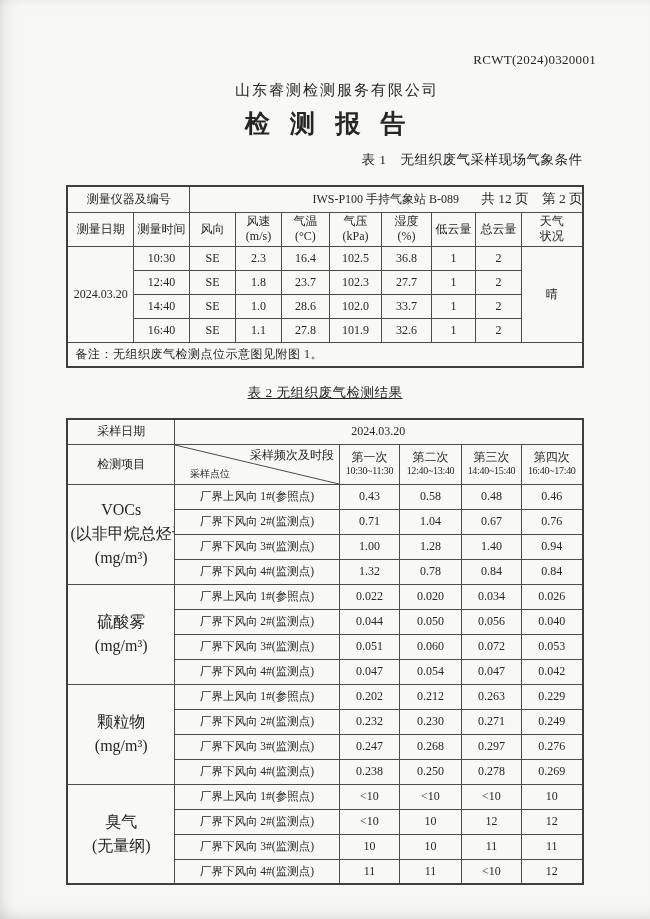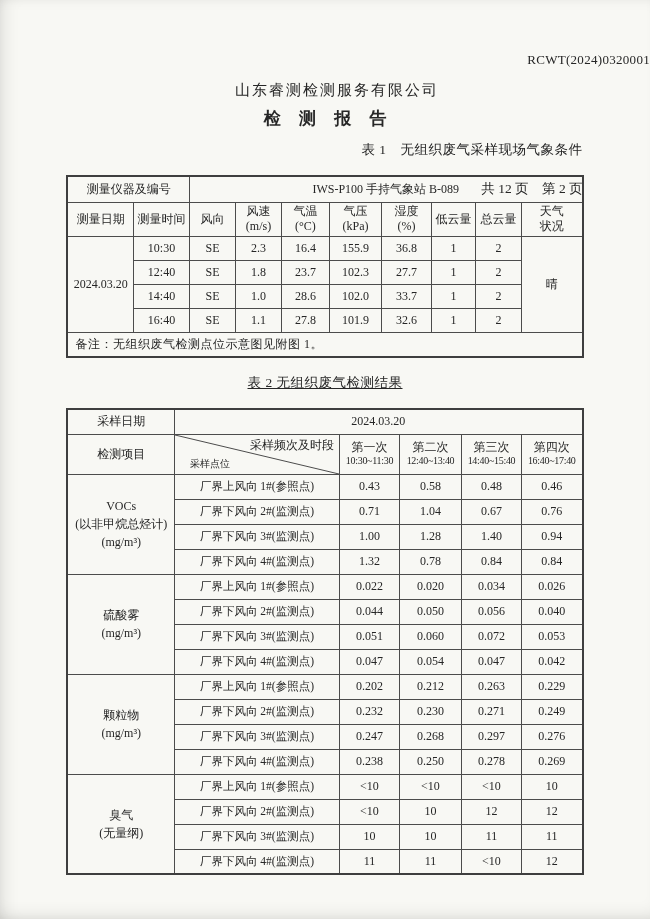--- a/index.html
+++ b/index.html
@@ -10,23 +10,23 @@
     width: 650px;
     height: 919px;
     margin: 0 auto;
     background: #f8f8f4;
     box-shadow: inset 14px 0 22px -18px rgba(0,0,0,.22),
                 inset 0 -14px 20px -16px rgba(0,0,0,.18),
                 inset 0 10px 16px -14px rgba(0,0,0,.10);
     overflow: hidden;
     padding-top: 52px;
   }
-  .doc-number { text-align: right; font-size: 13px; letter-spacing: .3px; }
+  .doc-number { text-align: right; padding-right: 54px; font-size: 13px; letter-spacing: .3px; }
   .company { text-align: center; margin-top: 13px; font-size: 15px; letter-spacing: 2px; padding-left: 24px; }
-  .title { text-align: center; margin-top: 7px; font-size: 17px; font-weight: 700; letter-spacing: 7px; text-indent: 7px; }
+  .title { text-align: center; margin-top: 7px; font-size: 25px; font-weight: 700; letter-spacing: 7px; text-indent: 7px; }
   .caption-row { position: relative; width: 515px; margin: 11px auto 4px auto; height: 18px; }
   .caption-center { text-align: right; font-size: 13.5px; letter-spacing: .5px; }
   .caption-right { position: absolute; right: 0; top: 1px; font-size: 13.5px; margin-top: 38px; }
   .caption2 { text-align: center; font-size: 13.5px; letter-spacing: .5px; margin: 11px auto 6px auto; text-decoration: underline; }
 
   table.t { width: 515px; margin: 16px auto; border-collapse: collapse; table-layout: fixed; border: 2px solid #3f3f3f; }
   table.t td, table.t th {
     border: 1px solid #4c4c4c;
     text-align: center;
     vertical-align: middle;
@@ -39,21 +39,21 @@
   .t1 tr.r-inst td { height: 26px; }
   .t1 tr.r-head th { height: 34px; }
   .t1 tr.r-data td { height: 24px; }
   .t1 td.remark { height: 25px; text-align: left; padding-left: 7px; letter-spacing: .5px; }
 
   .t2 tr.r-date td { height: 25px; }
   .t2 tr.r-head td { height: 40px; }
   .t2 tr.r-data td { height: 25px; }
   .t2 .range { font-size: 10px; letter-spacing: -0.3px; white-space: nowrap; }
   .t2 .point { font-size: 11.5px; white-space: nowrap; }
-  .t2 .group div { line-height: 1.5; font-size: 12px; white-space: nowrap; }
+  .t2 .group div { line-height: 1.5; font-size: 16px; white-space: nowrap; }
 
   td.diag { position: relative; padding: 0; }
   td.diag svg.diag-line { position: absolute; left: 0; top: 0; width: 100%; height: 100%; }
   td.diag .d-top { position: absolute; top: 3px; right: 5px; font-size: 12px; }
   td.diag .d-bottom { position: absolute; bottom: 3px; left: 15px; font-size: 10px; }
 </style>
 </head>
 <body>
 
 <div class="page">
@@ -121,21 +121,21 @@
             <div>天气</div>
             <div>状况</div>
           </th>
     </tr>
     <tr class="r-data">
       <td rowspan="4">2024.03.20</td>
       <td>10:30</td>
       <td>SE</td>
       <td>2.3</td>
       <td>16.4</td>
-      <td>155.9</td>
+      <td>102.5</td>
       <td>36.8</td>
       <td>1</td>
       <td>2</td>
       <td rowspan="4">晴</td>
     </tr>
     <tr class="r-data">
       <td>12:40</td>
       <td>SE</td>
       <td>1.8</td>
       <td>23.7</td>

